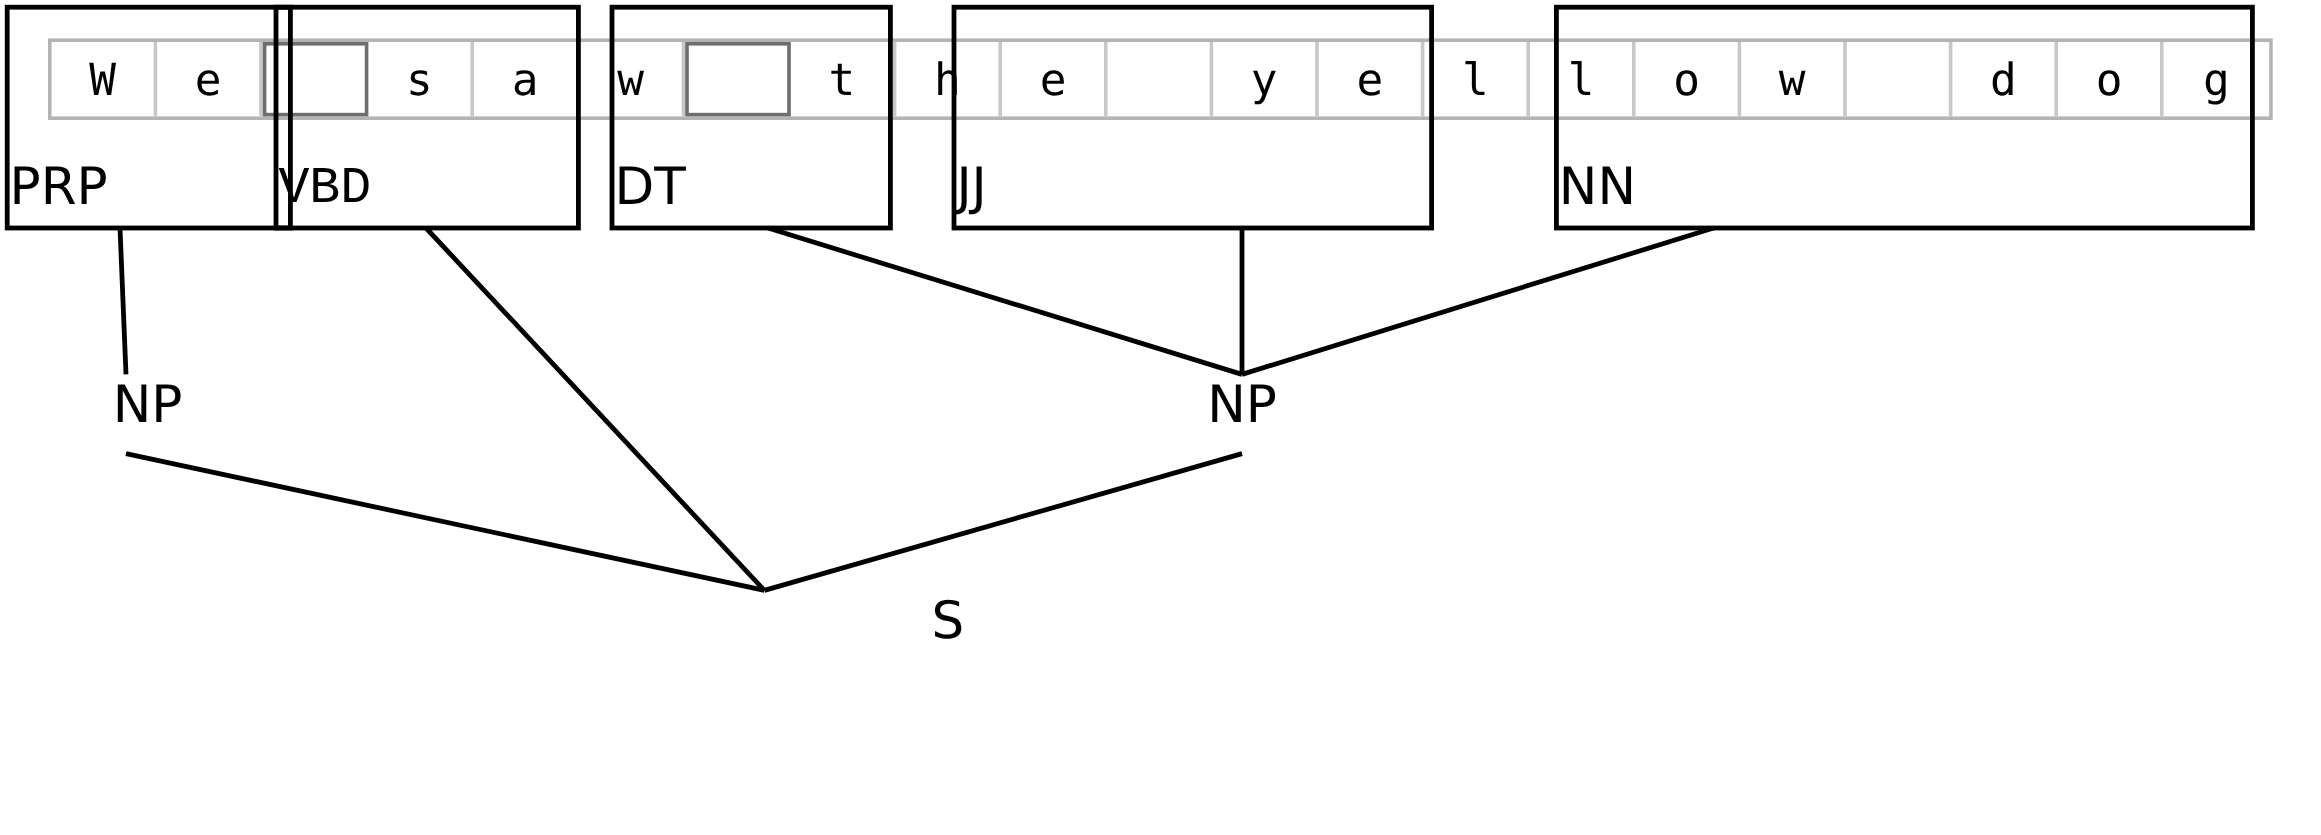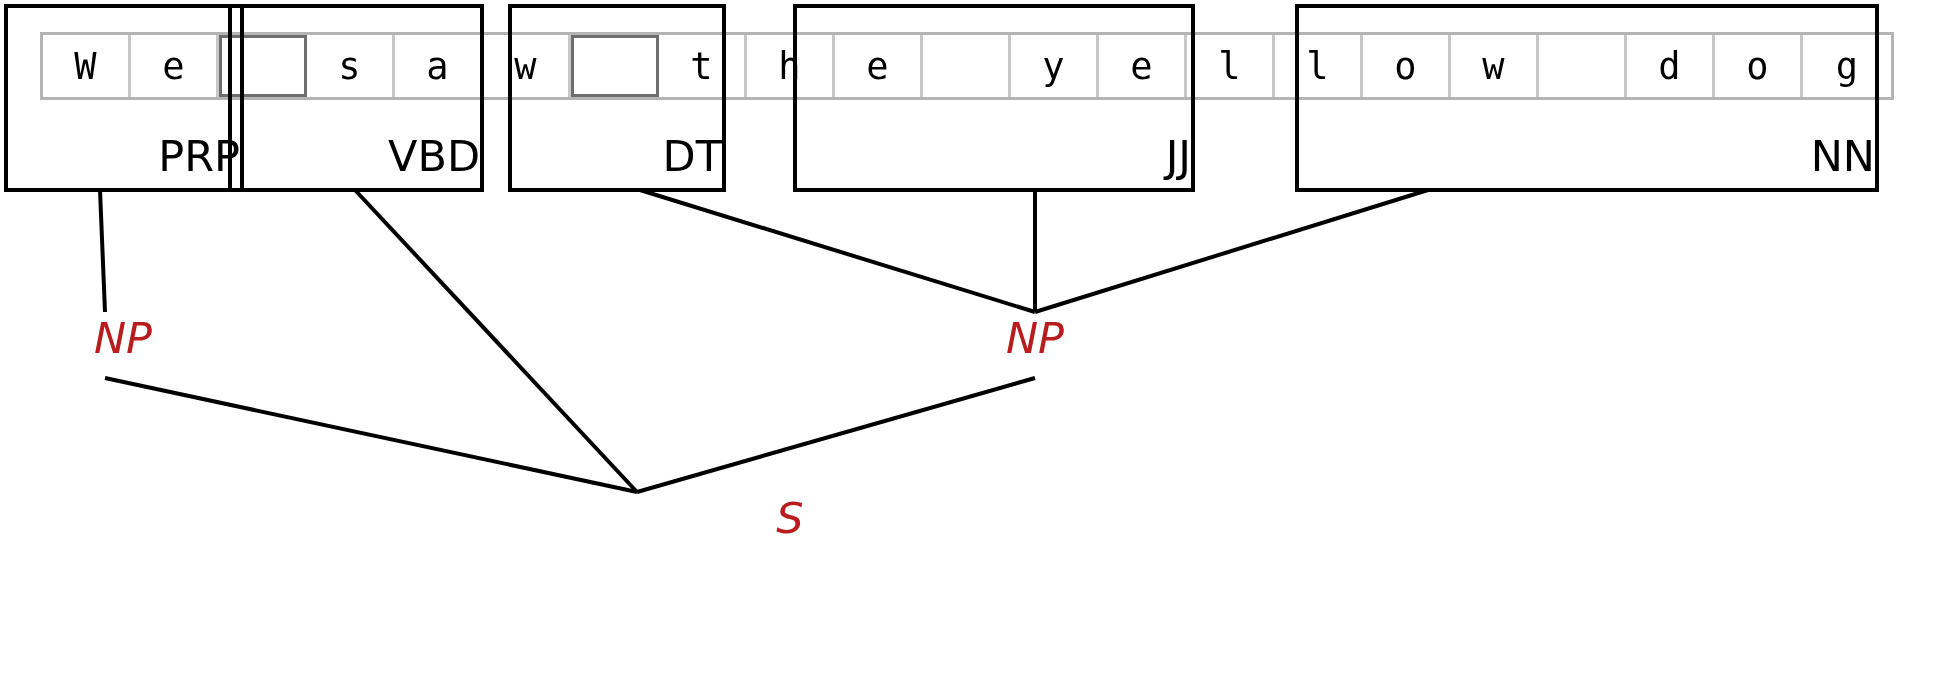--- a/index.html
+++ b/index.html
@@ -47,36 +47,35 @@
     height:188px;
     border:4px solid #000;
     box-sizing:border-box;
     background:transparent;
     z-index:3;
   }
   .pos-label{
     position:absolute;
     bottom:10px;
     left:0;right:0;
-    text-align:right;
+    text-align:left;
     font-size:43px;
     color:#000;
     line-height:1;
   }
 
   
   .tree-node{
     position:absolute;
     font-size:43px;
-    color:#b91c1c;
+    color:#000000;
     line-height:1;
     transform:translate(-50%,0);
     white-space:nowrap;
     z-index:4;
-    font-style:italic;
   }
 
   
   #edges{
     position:absolute;left:0;top:0;
     width:1934px;height:696px;
     z-index:1;
     pointer-events:none;
   }
 </style>
@@ -116,24 +115,24 @@
       <div class="char-cell" style="width: 88px;"></div>
       <div class="char-cell" style="width: 88px;">d</div>
       <div class="char-cell" style="width: 88px;">o</div>
       <div class="char-cell" style="width: 88px;">g</div>
     </div>
 
   <div id="pos-layer">
       <div class="pos-box" style="left: 4px; width: 240px;">
         <div class="pos-label">PRP</div>
       </div>
-      <div class="pos-box" style="left: 228px; width: 256px;">
+      <div class="pos-box" style="left: 228px; width: 256px; font-family: Liberation Mono, monospace;">
         <div class="pos-label">VBD</div>
       </div>
-      <div class="pos-box" style="left: 508px; width: 218px;">
+      <div class="pos-box" style="left: 508px; width: 236px;">
         <div class="pos-label">DT</div>
       </div>
       <div class="pos-box" style="left: 793px; width: 402px;">
         <div class="pos-label">JJ</div>
       </div>
       <div class="pos-box" style="left: 1295px; width: 584px;">
         <div class="pos-label">NN</div>
       </div>
     </div>
 

